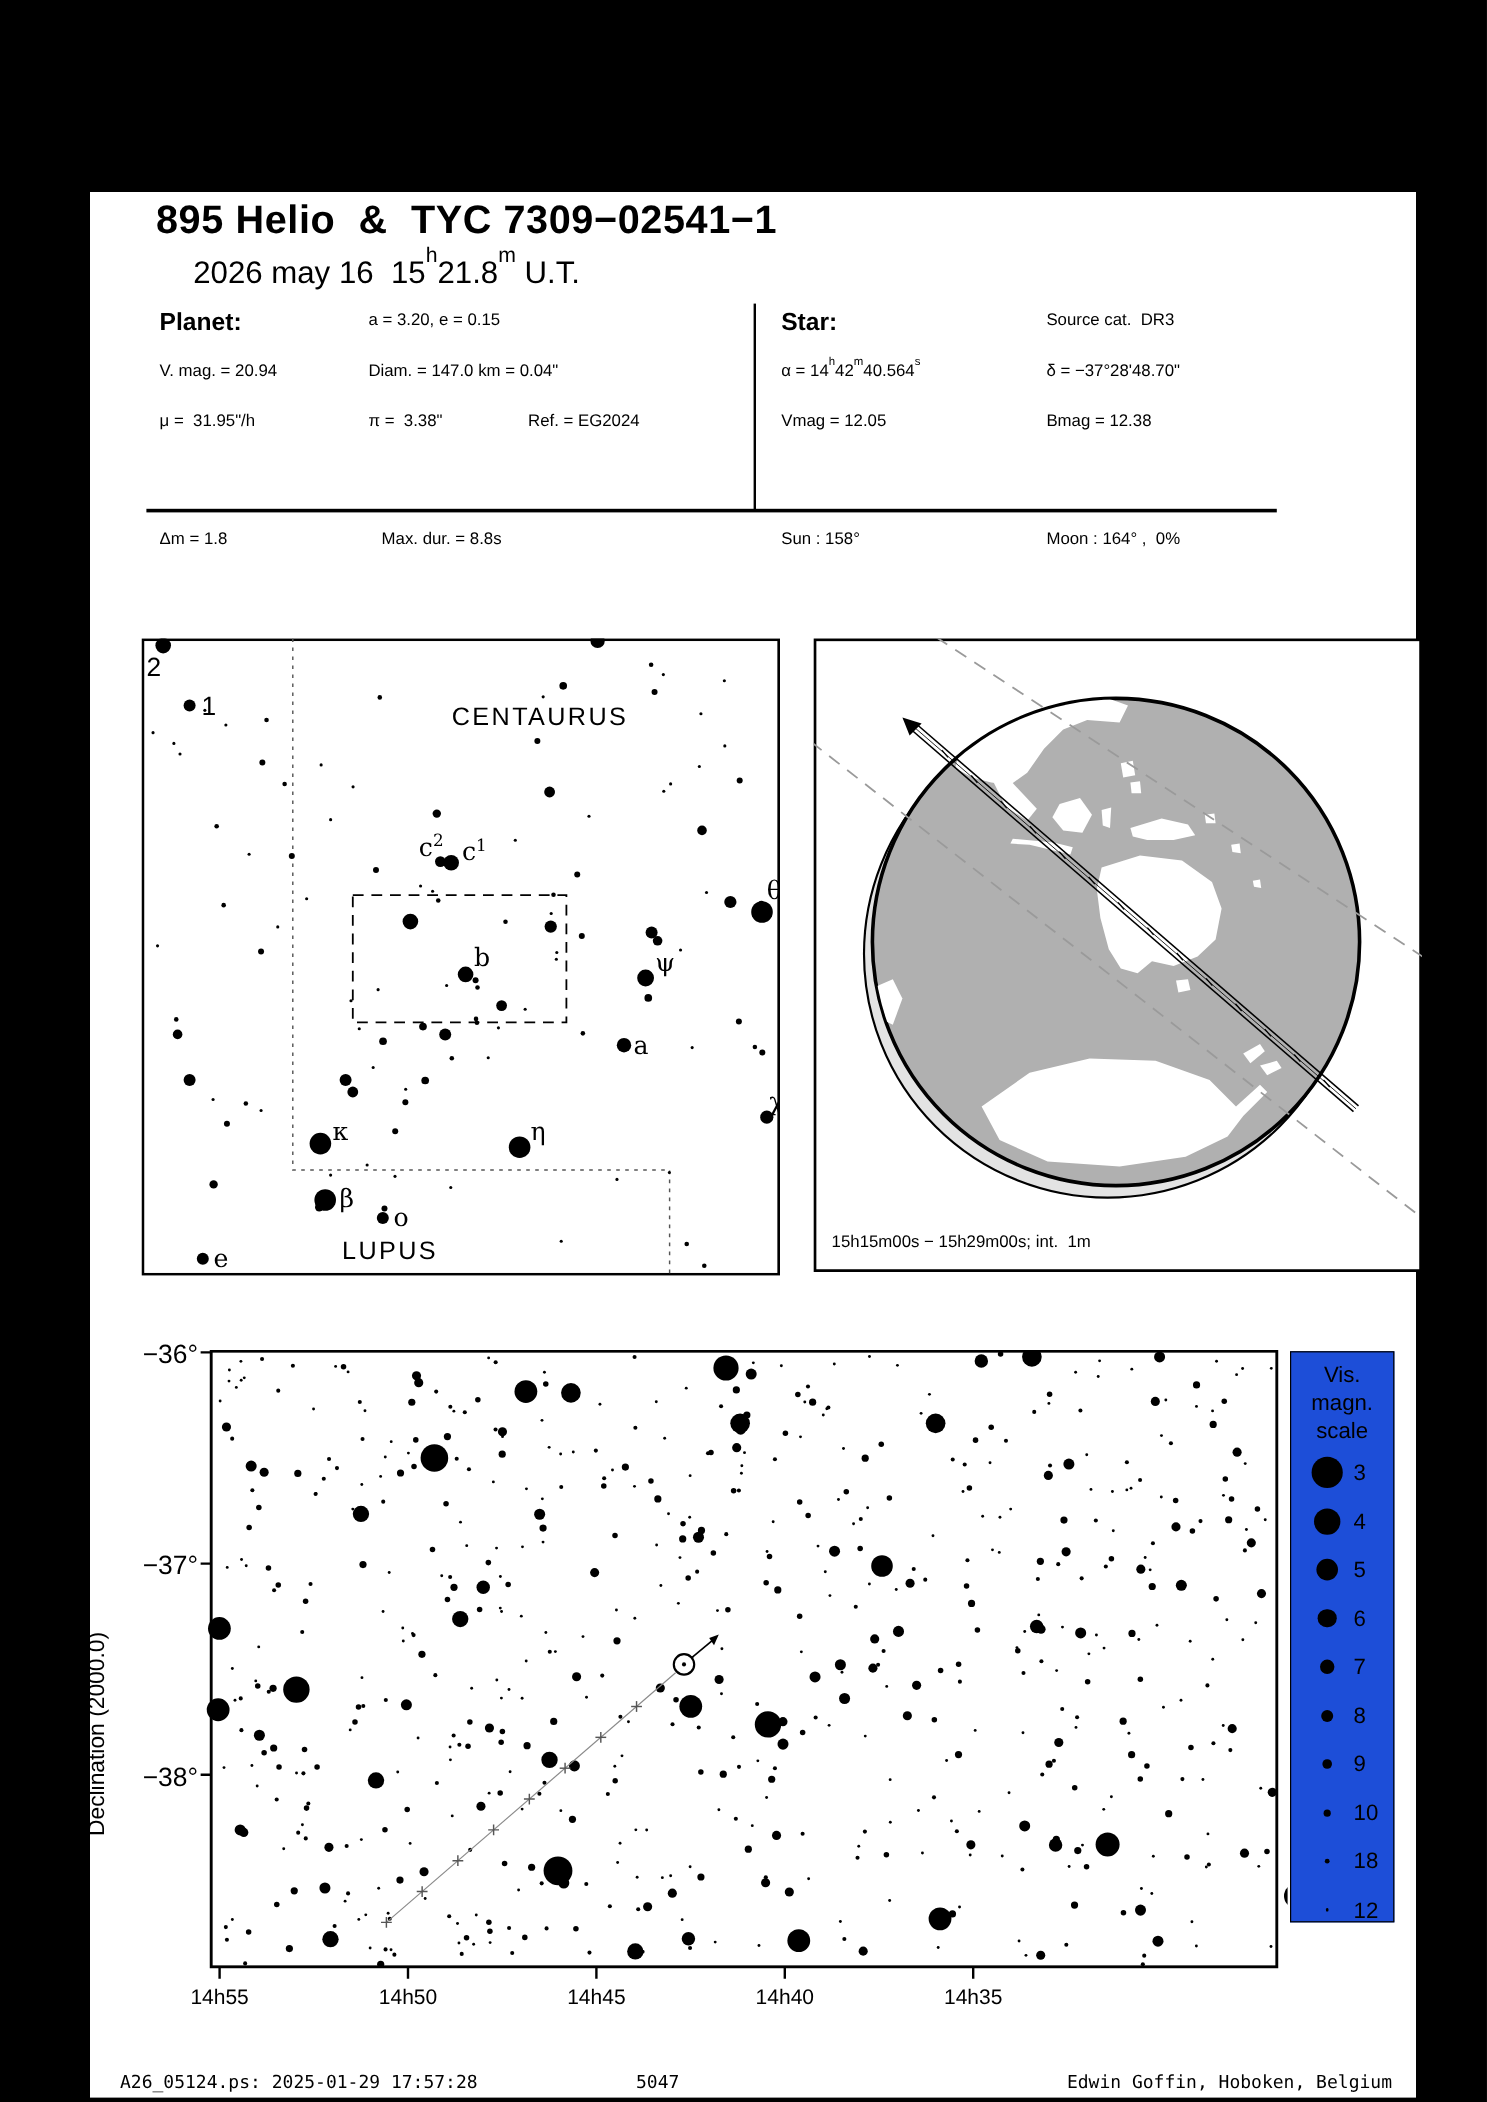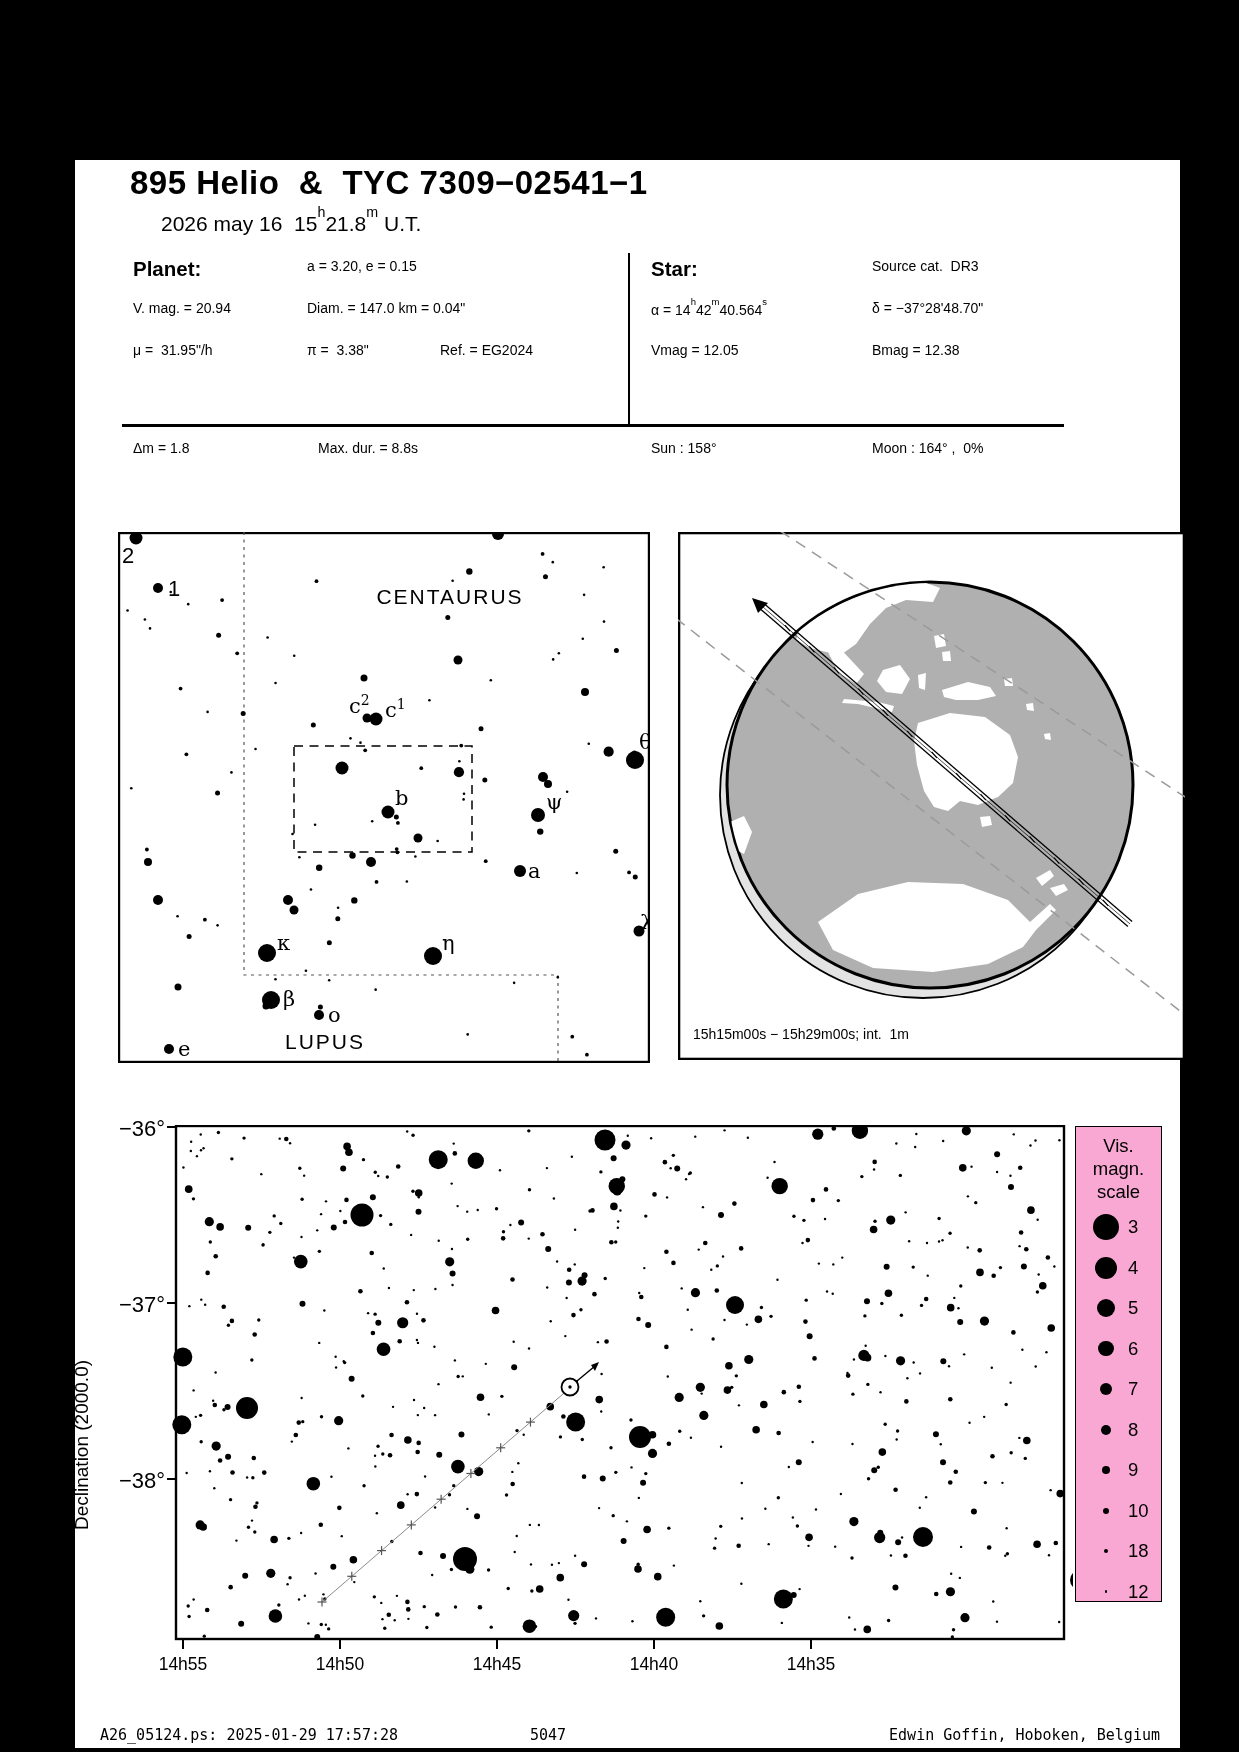--- a/index.html
+++ b/index.html
@@ -1,31 +1,31 @@
 <!DOCTYPE html>
 <html><head>
 <meta charset="utf-8">
 <style>
   html,body{margin:0;padding:0;background:#000;}
   body{width:1239px;height:1752px;position:relative;font-family:"Liberation Sans",sans-serif;overflow:hidden;}
   .page{position:absolute;left:75px;top:124px;width:1105px;height:1588px;background:#ffffff;color:#000;margin-top:36px;}
   .abs{position:absolute;}
   .title{left:55px;top:4px;font-size:33px;font-weight:bold;letter-spacing:.5px;white-space:pre;}
-  .subtitle{left:86px;top:50px;font-size:21px;white-space:pre;}
+  .subtitle{left:86px;top:50px;font-size:26px;white-space:pre;}
   .subtitle sup, .t sup{font-size:68%;position:relative;top:-0.45em;}
   .t{font-size:14px;white-space:pre;}
   .b{font-weight:bold;font-size:20.5px;}
   .vline{width:2px;background:#000;}
   .hline{height:2.5px;background:#000;}
   .panel-caption{font-size:14px;white-space:pre;}
   .ticklab{font-size:17.5px;text-align:center;width:70px;margin-left:-35px;}
   .yticklab{font-size:22px;text-align:right;width:62px;}
   .axlab{font-size:19px;}
   .ylab{writing-mode:vertical-rl;transform:rotate(180deg);font-size:19px;}
-  .legend{border:1.6px solid #000;background:#f9a8d4;}
+  .legend{border:1.6px solid #000;background:#1d4ed8;}
   .lg-line{position:absolute;width:100%;text-align:center;font-size:18.5px;}
   .lg-dot{position:absolute;background:#000;border-radius:50%;}
   .lg-mag{position:absolute;font-size:18.5px;}
   .footer{font-family:"DejaVu Sans Mono",monospace;font-size:15px;white-space:pre;}
   svg{position:absolute;overflow:hidden;}
 </style>
 </head>
 <body>
 
 <div class="page">

